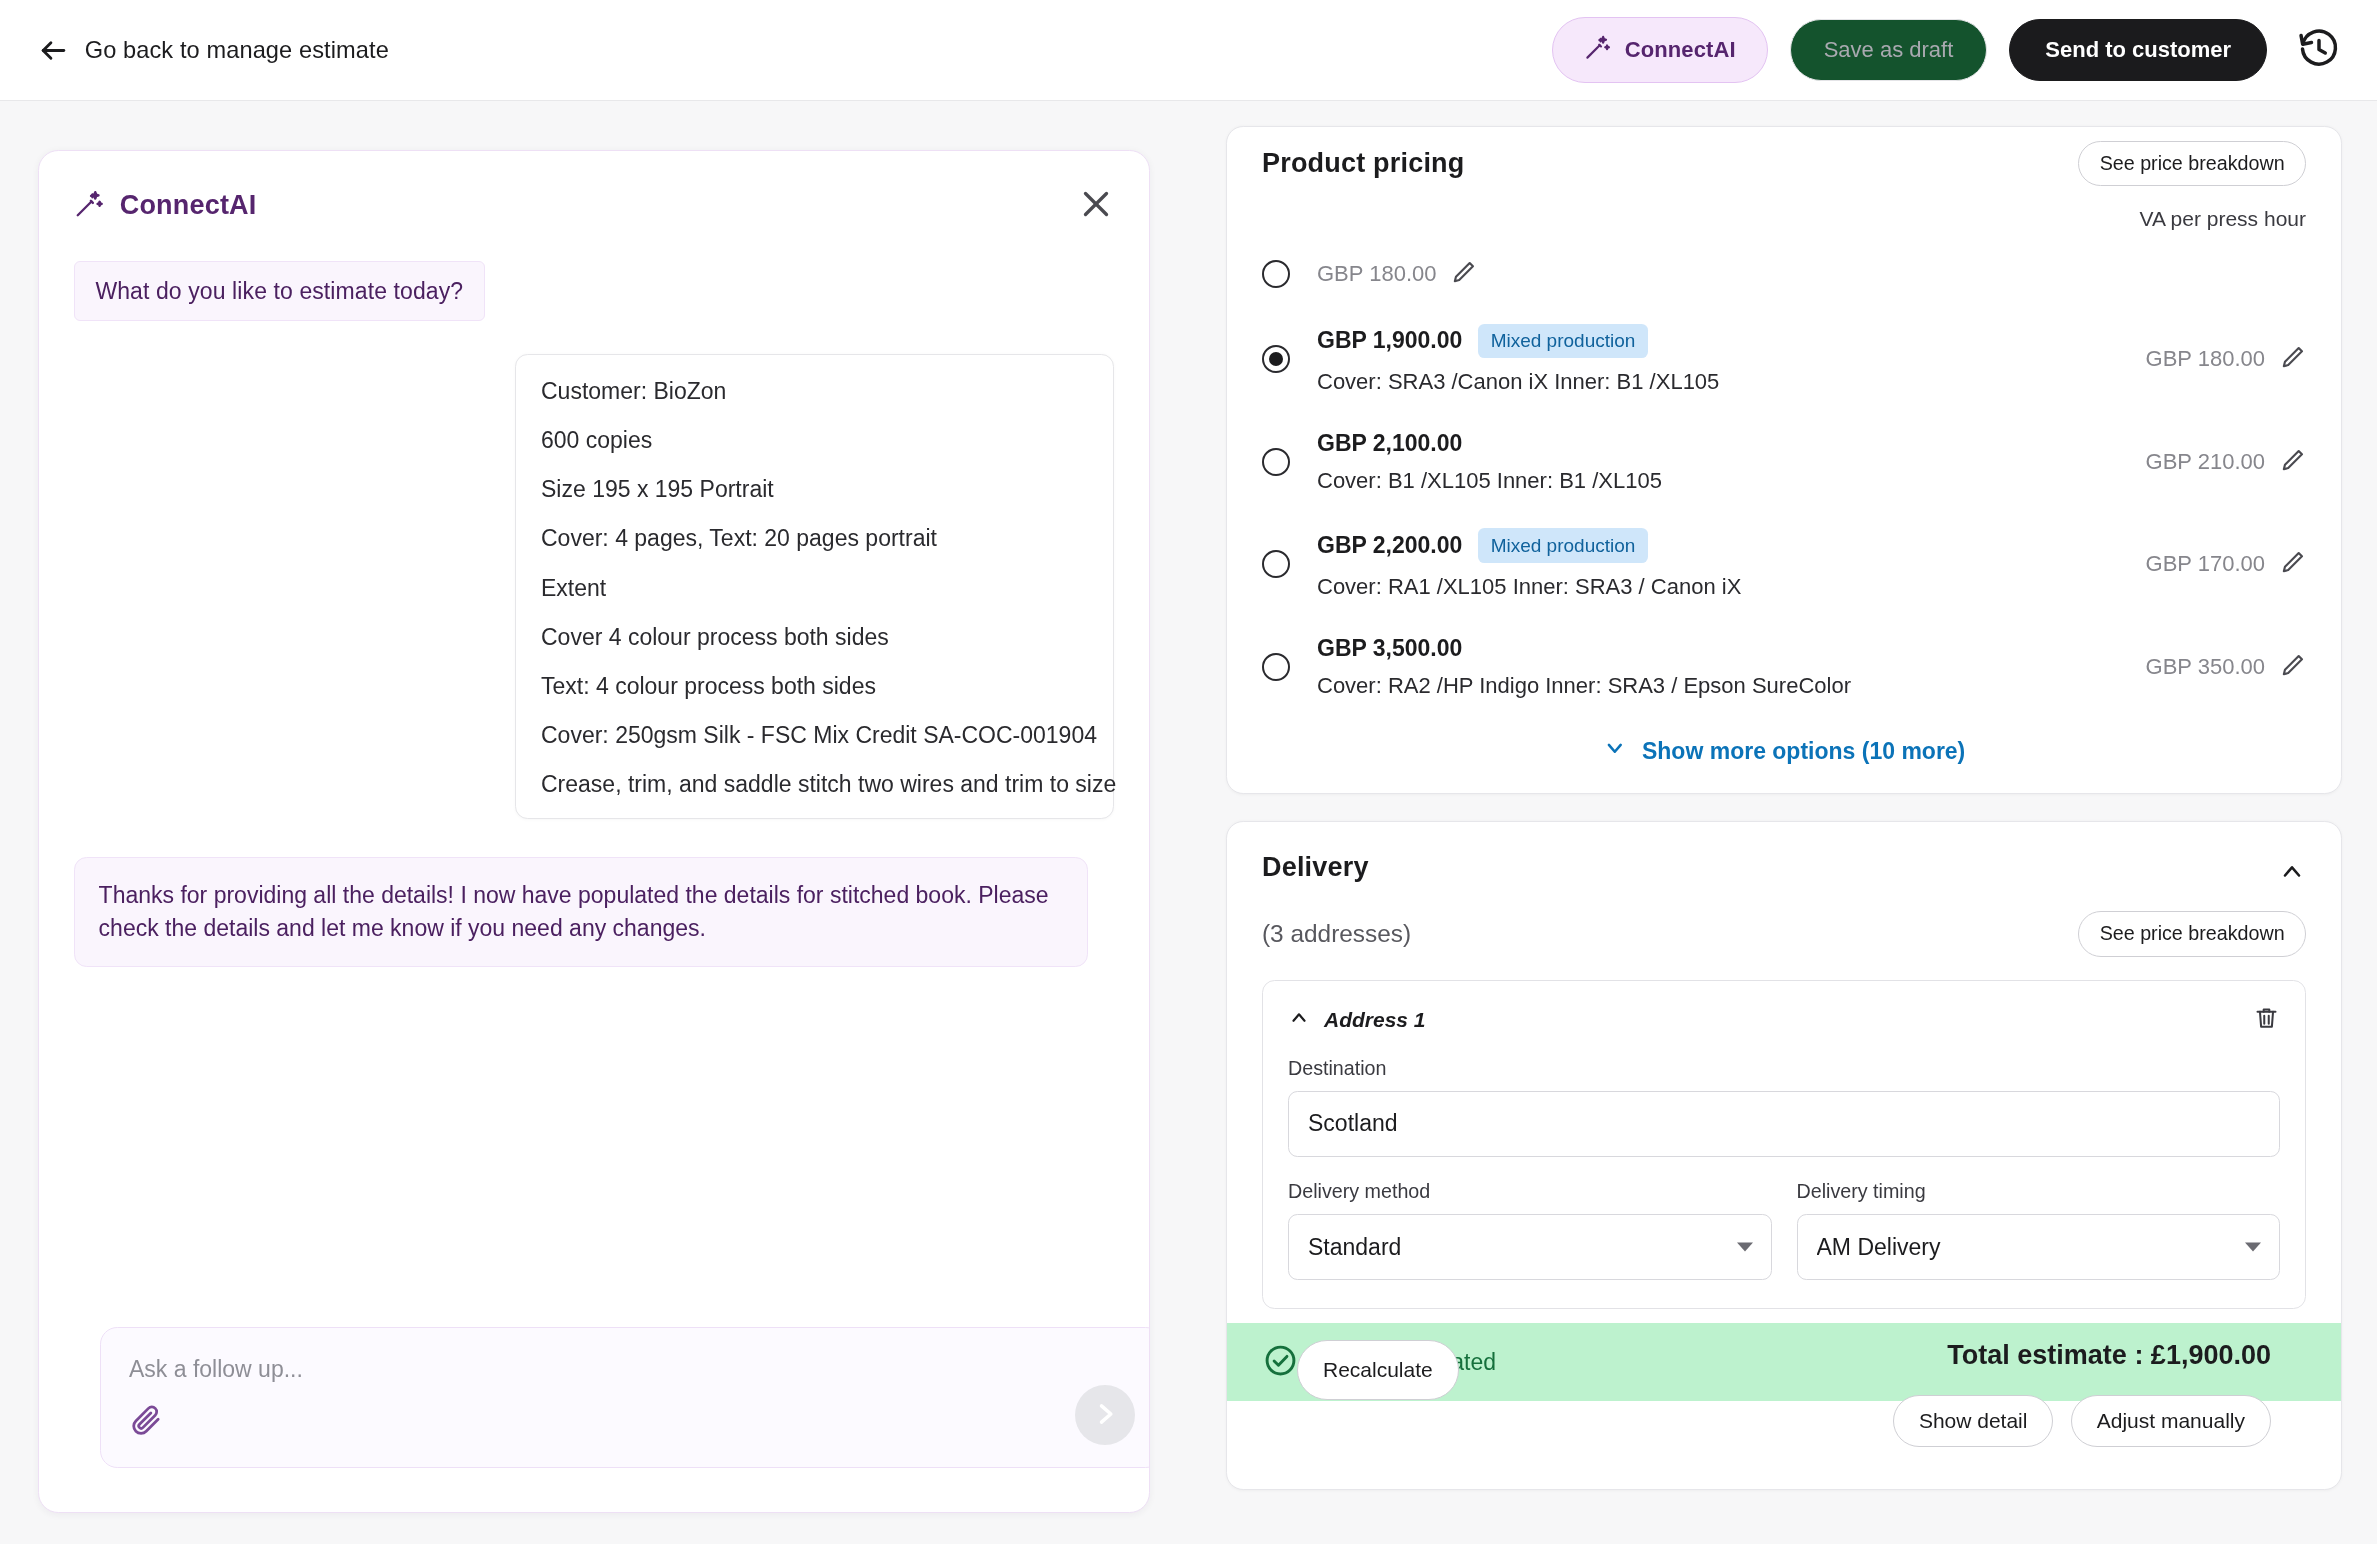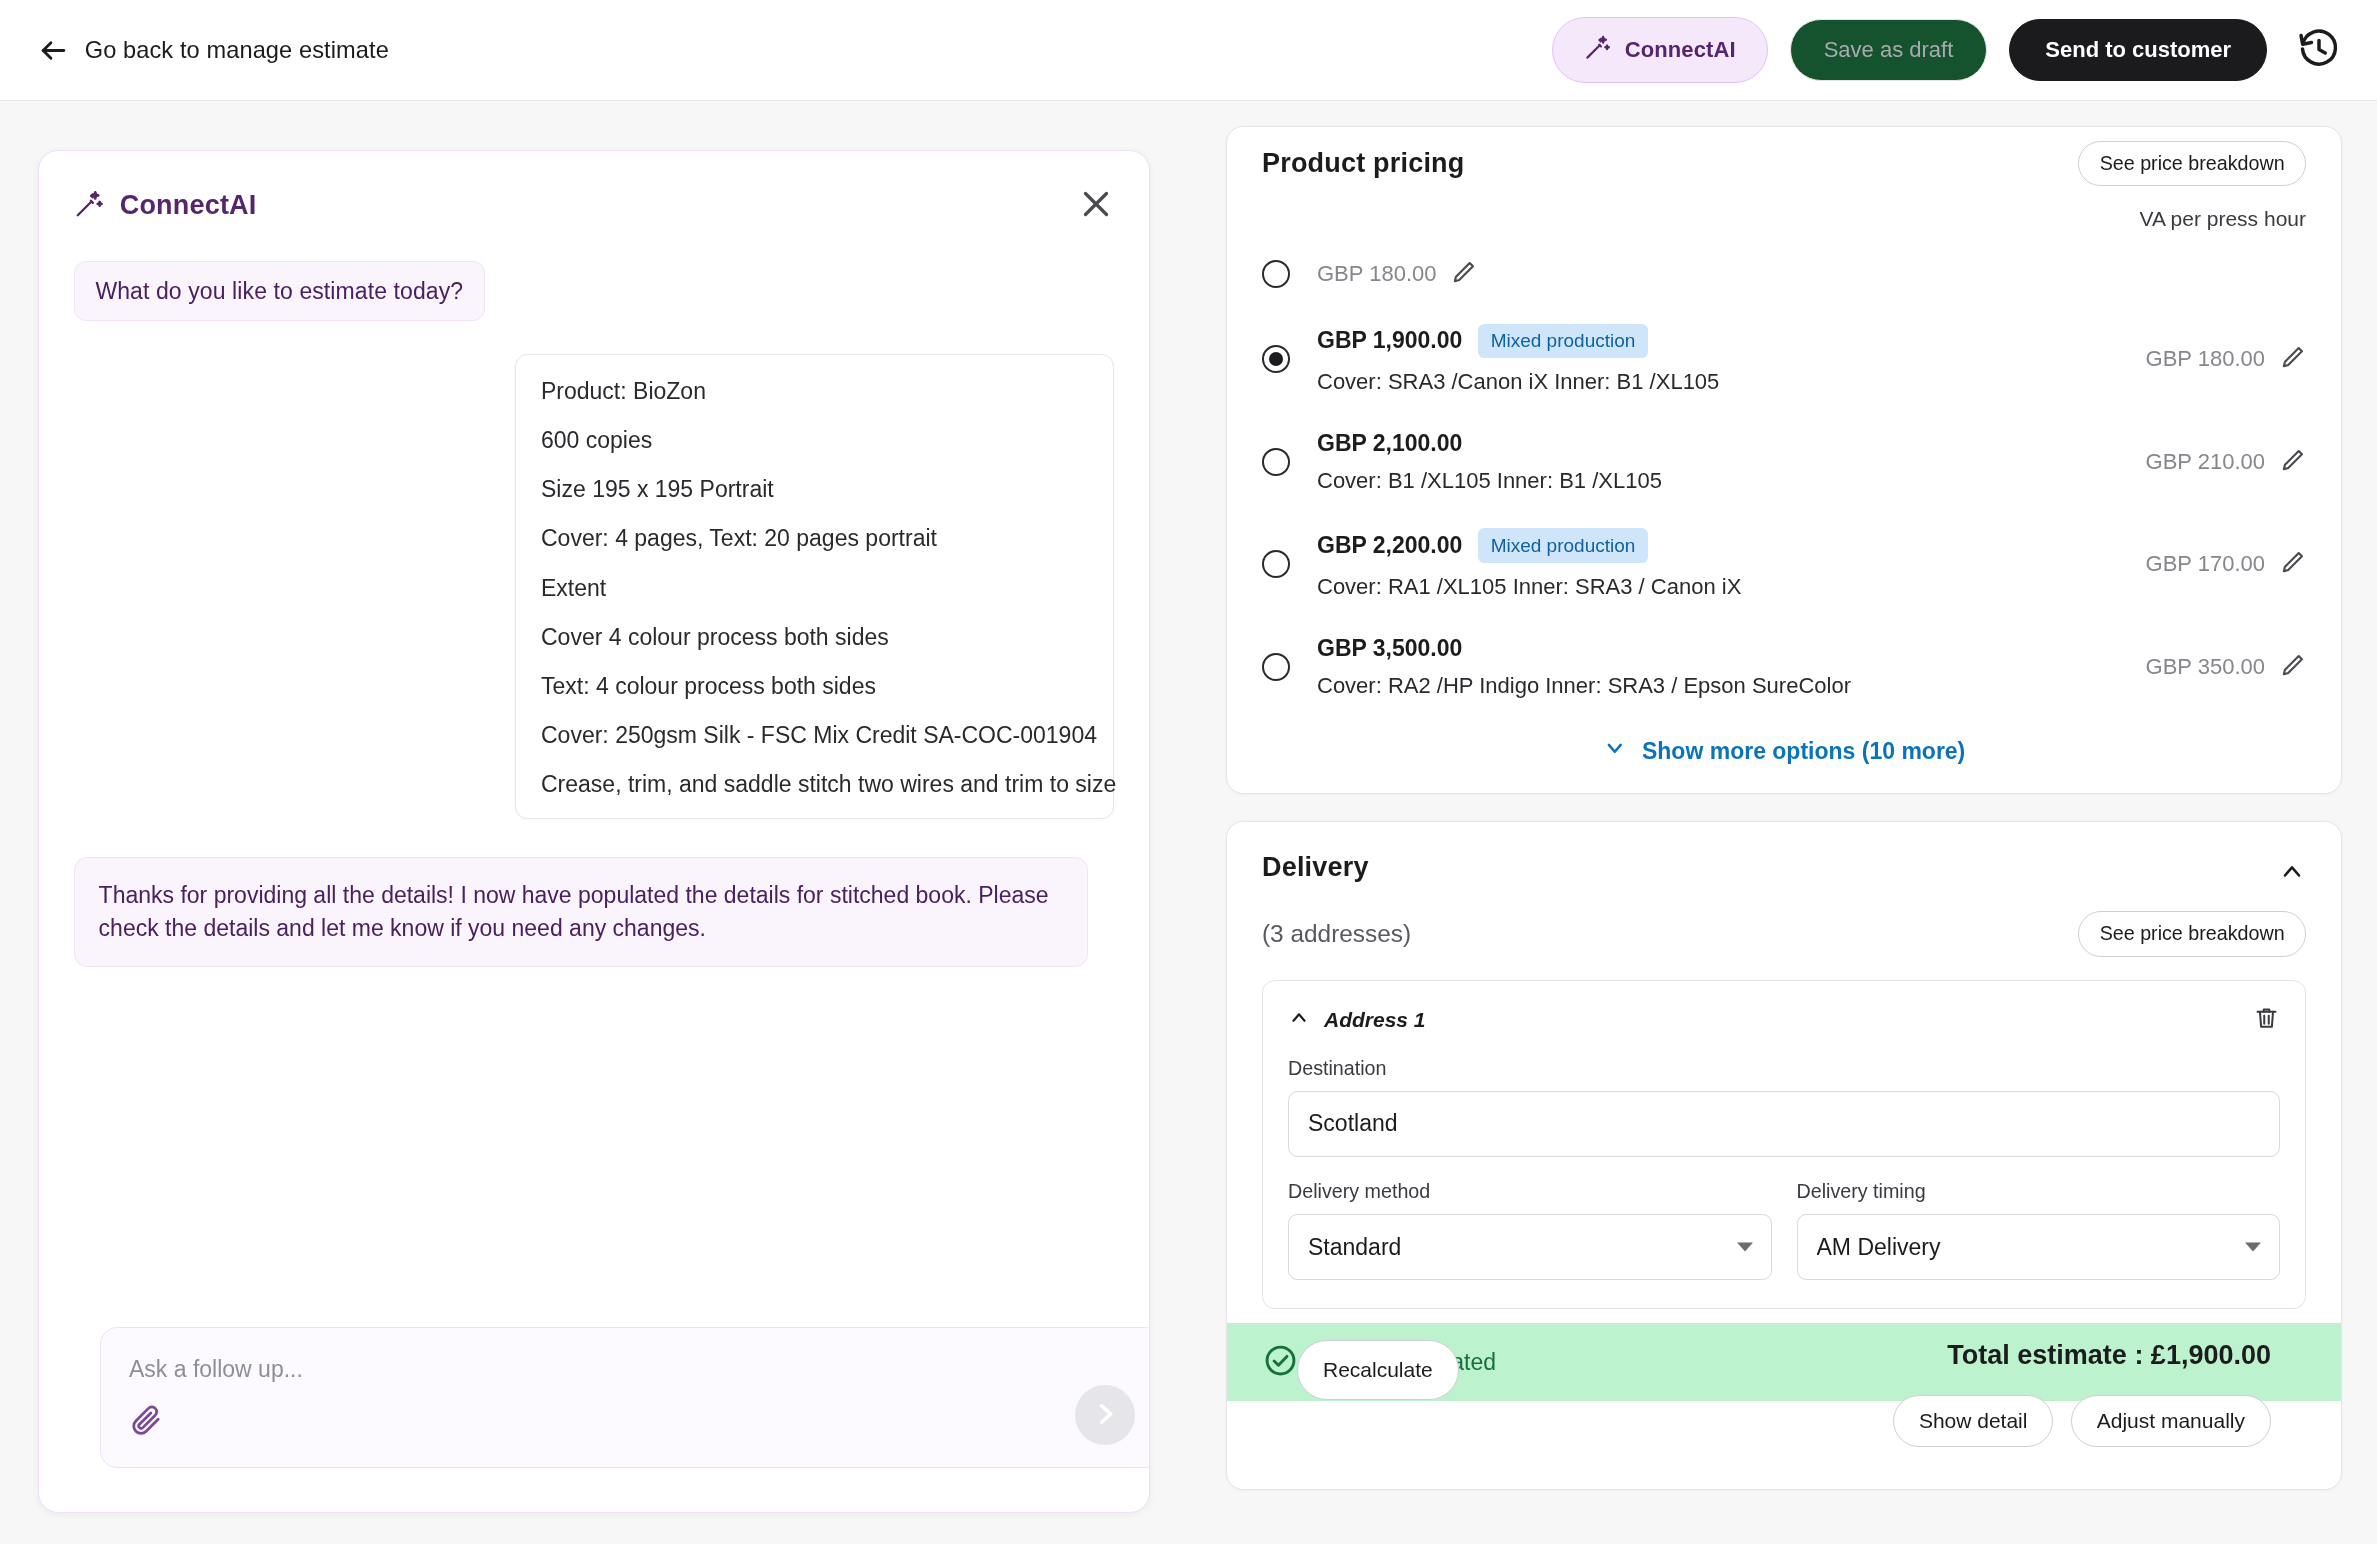--- a/index.html
+++ b/index.html
@@ -67,21 +67,21 @@
   }
   .ai-title { display: flex; align-items: center; gap: 15.7px; }
   .ai-title-text { font-size: 27px; font-weight: 700; color: #56256e; letter-spacing: 0.2px; }
   .ai-close { width: 36px; height: 36px; cursor: pointer; }
 
   .chat-area { padding: 36px 35px 0 35px; height: 1054px; position: relative; }
 
   .bubble-ai-top {
     display: inline-block;
     background: #faf5fd; border: 1.6px solid #f0e3f8;
-    border-radius: 12px; padding: 15.7px 20.4px;
+    border-radius: 6px; padding: 15.7px 20.4px;
     font-size: 23px; color: #4b2060; letter-spacing: 0.1px;
   }
   .bubble-user {
     margin-top: 33px; margin-left: auto;
     width: 599px;
     background: #ffffff; border: 1.6px solid #e6e6e9;
     border-radius: 12.6px; padding: 23.6px 25px 22px 25px;
     box-shadow: 0 0.8px 3.1px rgba(0,0,0,.03);
   }
   .bubble-user p {
@@ -290,21 +290,21 @@
             <line x1="5" y1="5" x2="19" y2="19"></line>
             <line x1="19" y1="5" x2="5" y2="19"></line>
           </svg>
         </span>
       </div>
 
       <div class="chat-area">
         <div class="bubble-ai-top">What do you like to estimate today?</div>
 
         <div class="bubble-user">
-          <p>Product: BioZon</p>
+          <p>Customer: BioZon</p>
           <p>600 copies</p>
           <p>Size 195 x 195 Portrait</p>
           <p>Cover: 4 pages, Text: 20 pages portrait</p>
           <p>Extent</p>
           <p>Cover 4 colour process both sides</p>
           <p>Text: 4 colour process both sides</p>
           <p>Cover: 250gsm Silk - FSC Mix Credit SA-COC-001904</p>
           <p>Crease, trim, and saddle stitch two wires and trim to size</p>
         </div>
 

